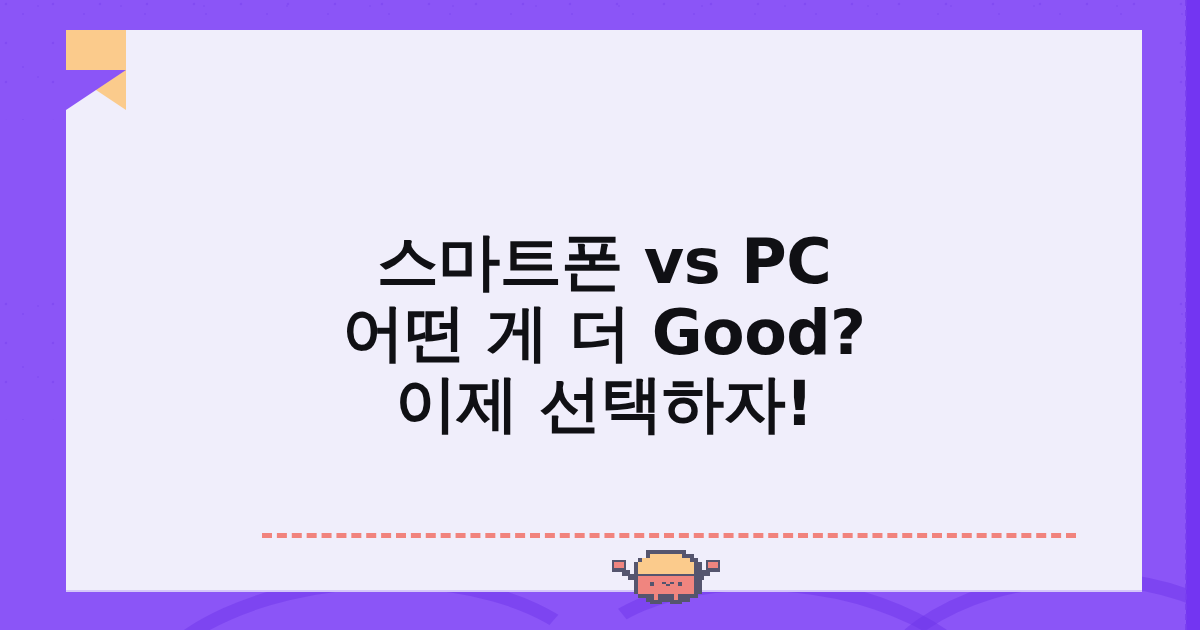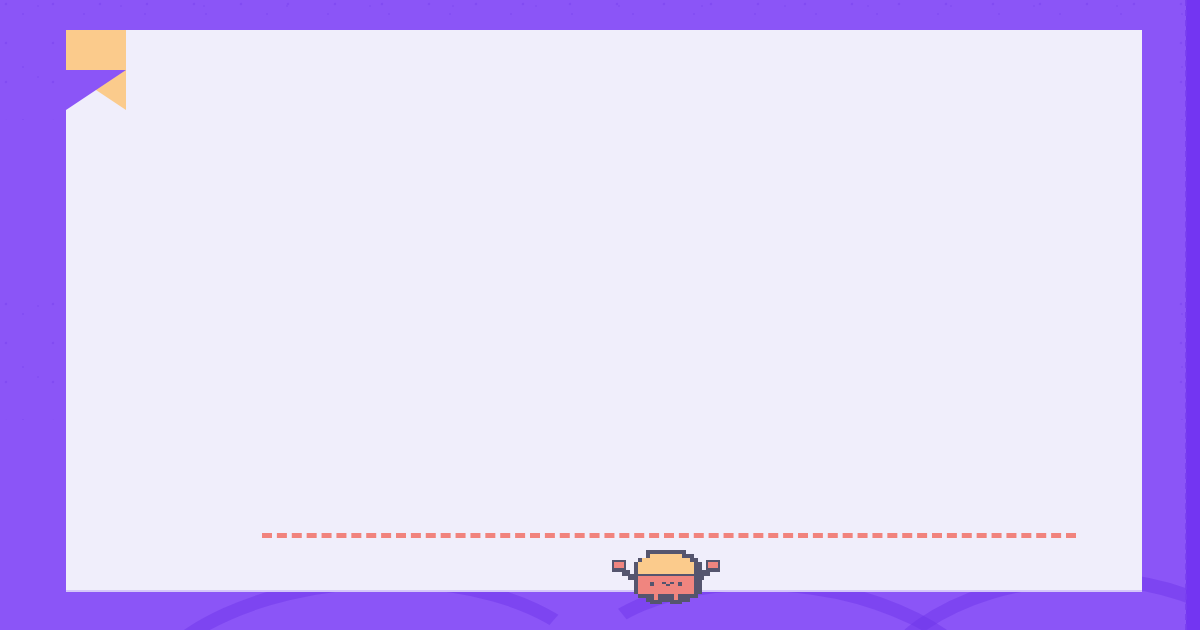--- a/index.html
+++ b/index.html
@@ -143,20 +143,25 @@
 
   <div class="right-band"></div>
   <div class="right-dash"></div>
 
   <div id="card">
 
     <div class="fold">
       <div class="fold-cut"></div>
     </div>
 
+    <div id="headline">
+      <span class="line">스마트폰 vs PC</span>
+      <span class="line">어떤 게 더 Good?</span>
+      <span class="line">이제 선택하자!</span>
+    </div>
 
     <div id="divider"></div>
 
     <div id="mascot">
       <svg viewBox="0 0 64 31" shape-rendering="crispEdges" aria-hidden="true">
 
         <g fill="#55556e">
           <rect x="5" y="7" width="7" height="6"></rect>
           <rect x="10" y="12" width="4" height="3"></rect>
           <rect x="13" y="14" width="4" height="3"></rect>

